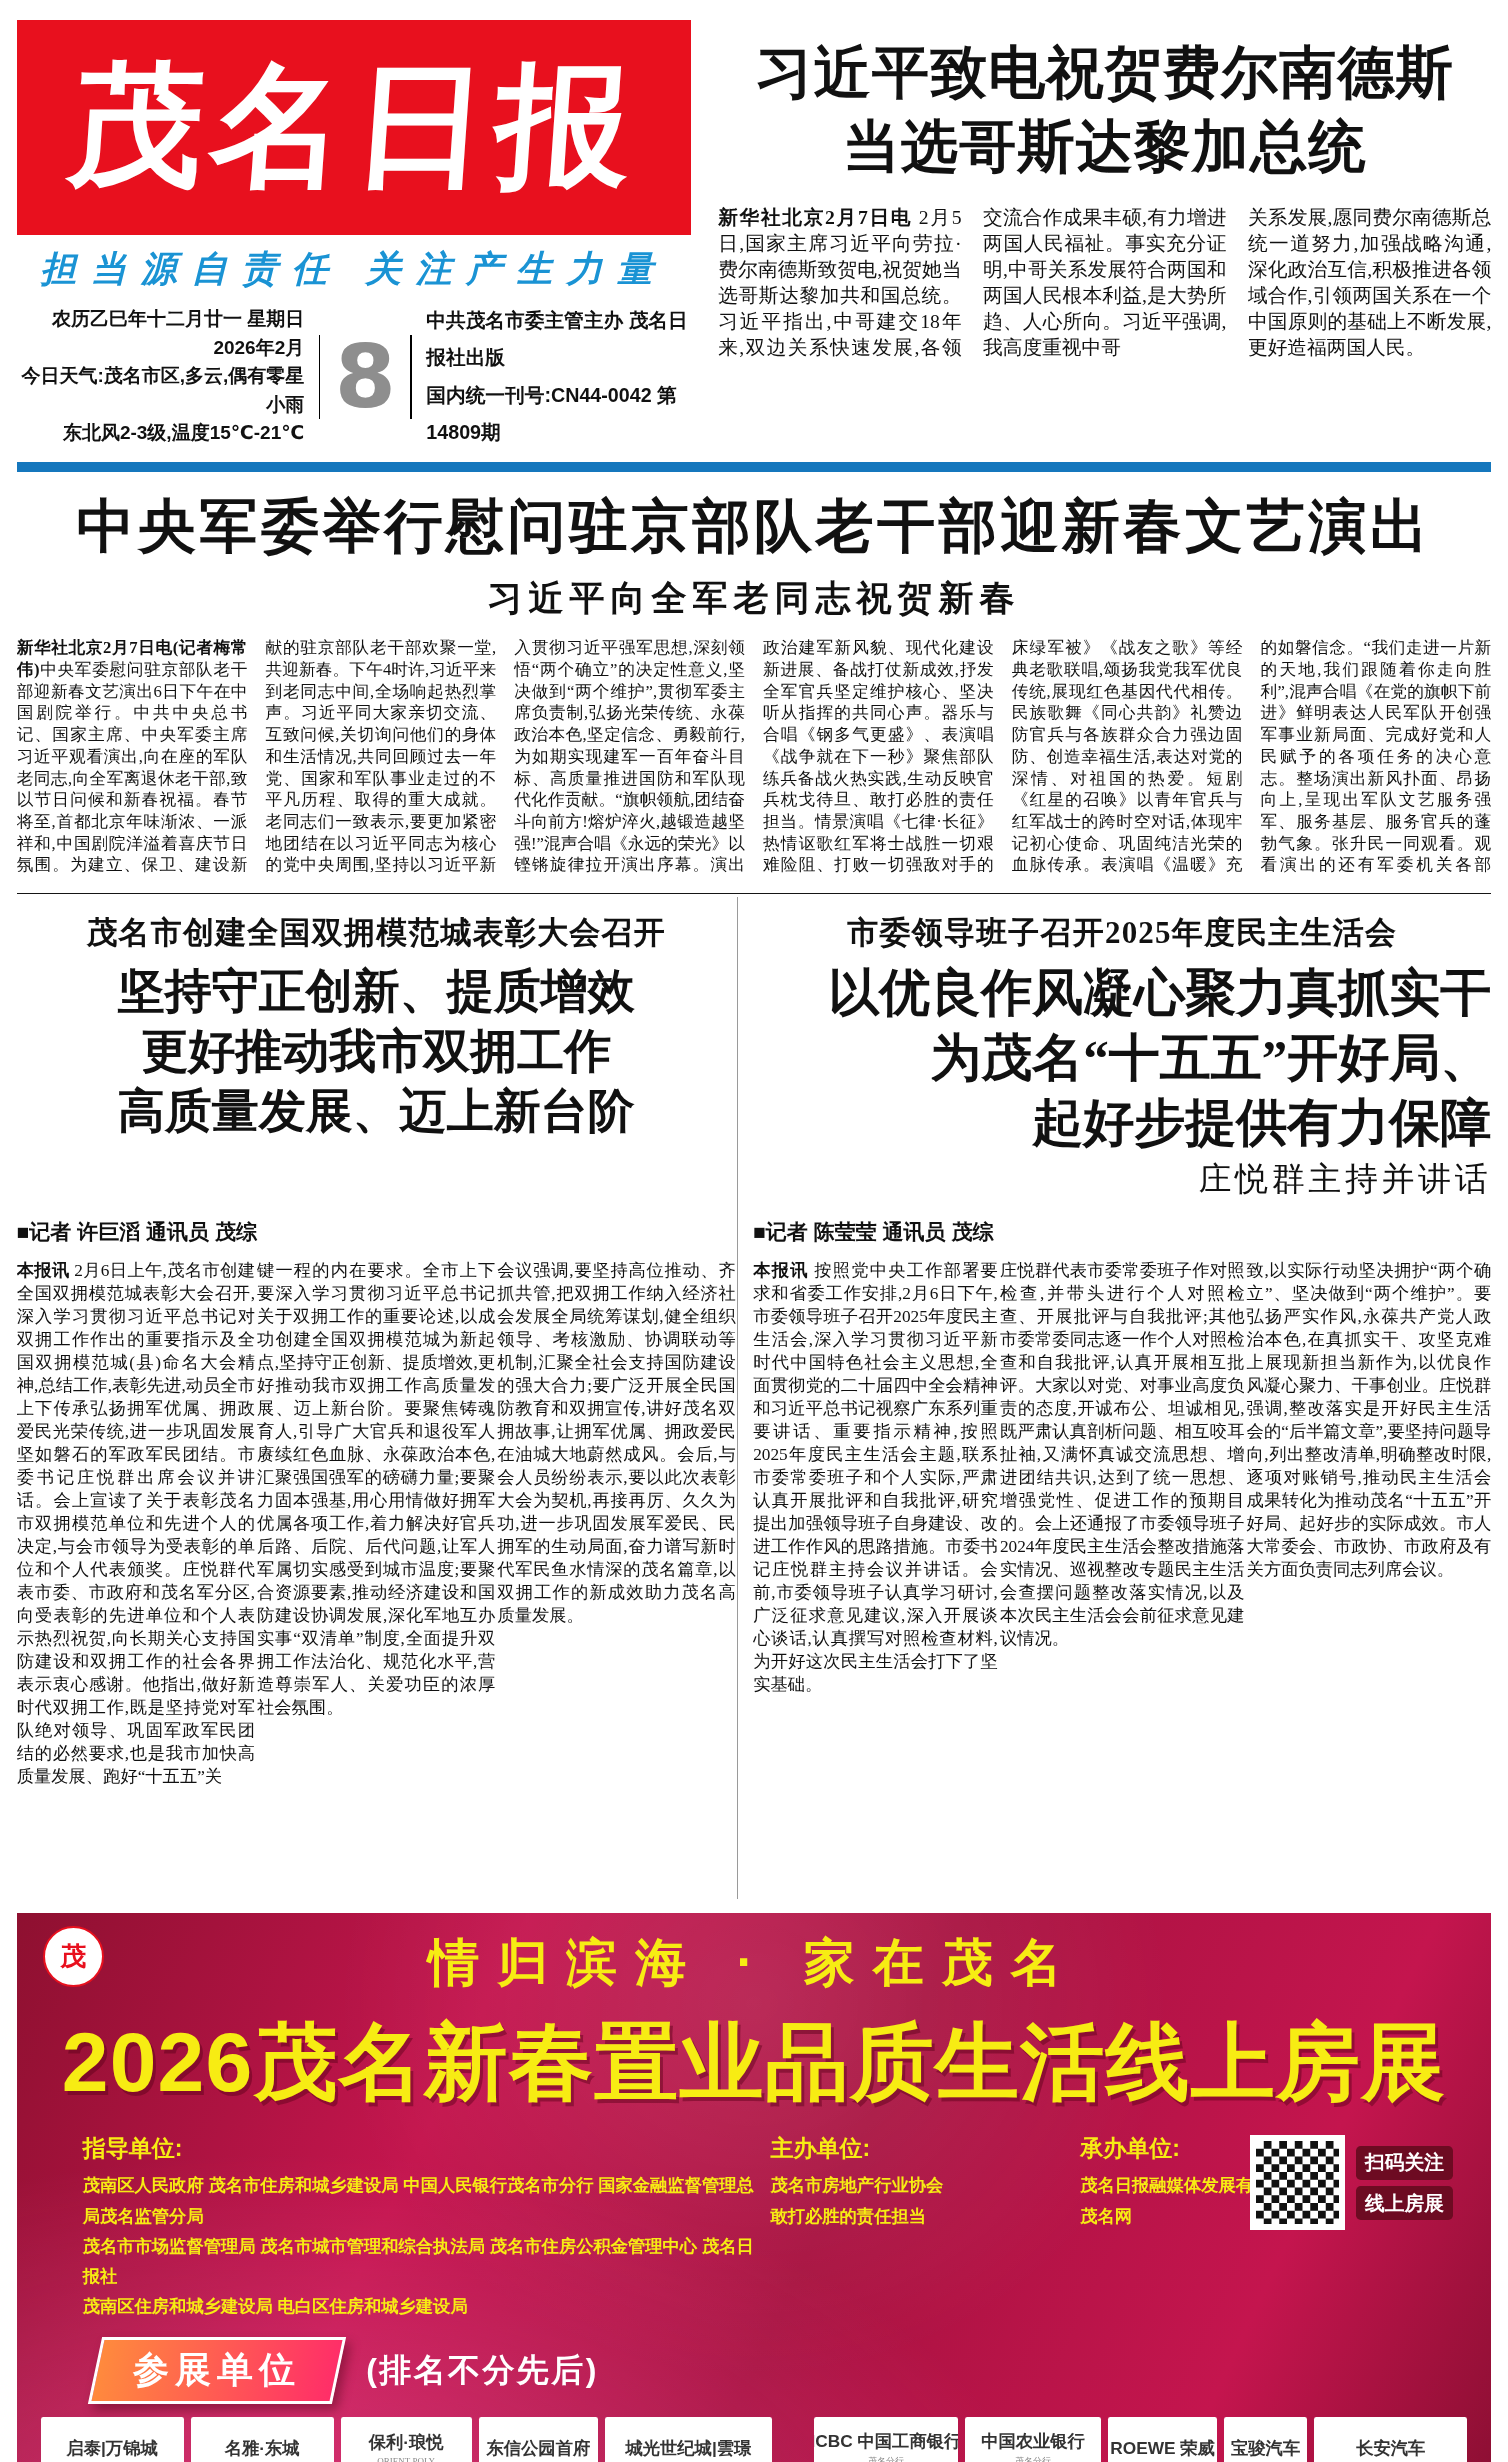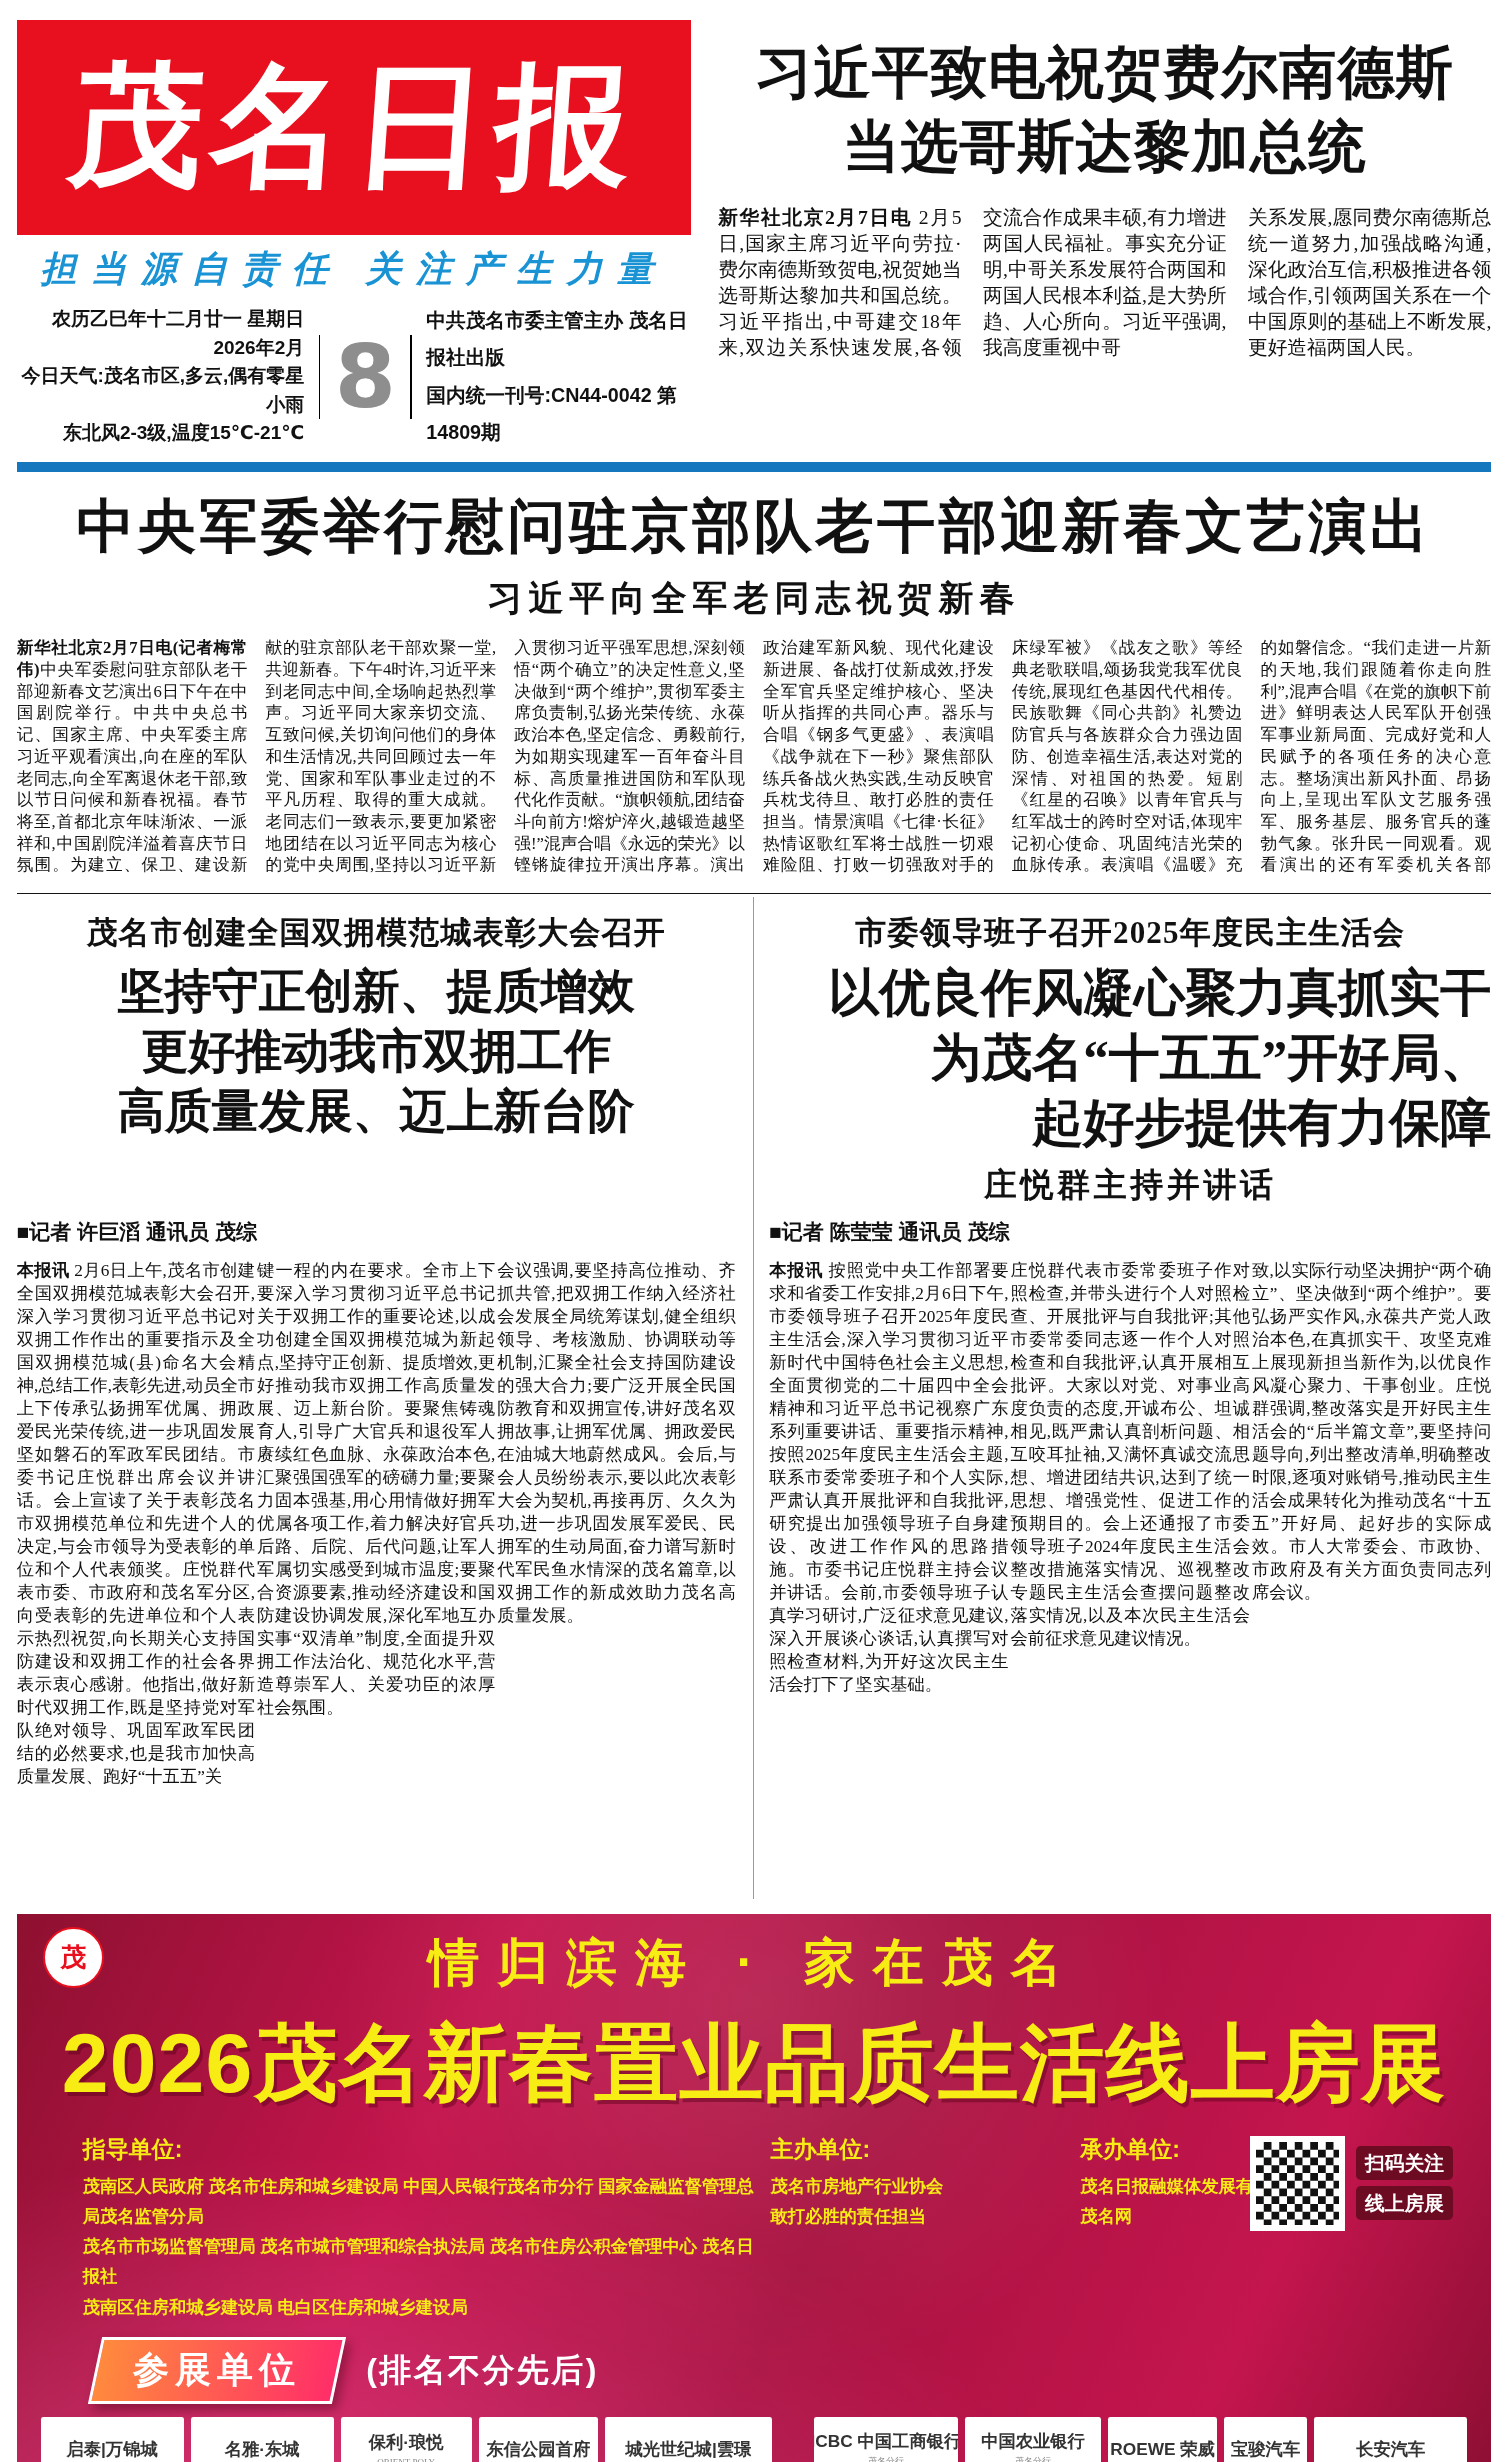--- a/index.html
+++ b/index.html
@@ -28,28 +28,28 @@
   .blue-rule{height:9.5px;background:#1577bd;margin:10.7px 16.7px 0;}
   
   .lead{padding:0 16.7px;}
   .lead-headline{margin-top:16.7px;text-align:center;font-size:58px;font-weight:900;letter-spacing:3.6px;white-space:nowrap;}
   .lead-sub{margin-top:8.4px;text-align:center;font-size:35px;font-weight:600;letter-spacing:6px;}
   .lead-cols{display:flex;gap:18px;margin-top:15.5px;height:240px;overflow:hidden;}
   .b-col{flex:1;font-size:16.7px;line-height:1.3;text-align:justify;}
   .rule-h{border-top:1.8px solid #151515;margin:15.5px 16.7px 0;}
   
   .middle{display:flex;padding:0 16.7px;margin-top:3.6px;}
-  .mid-left{width:719px;flex:none;padding-right:17px;border-right:1.2px solid #9a9a9a;}
+  .mid-left{width:719px;flex:none;padding-right:1px;border-right:1.2px solid #9a9a9a;}
   .mid-right{flex:1;padding-left:15.5px;}
   .mid-head{min-height:310px;display:flex;flex-direction:column;justify-content:flex-start;}
   .kicker{margin-top:14.3px;text-align:center;font-size:31px;font-weight:600;letter-spacing:1.2px;}
   .mid-headline{text-align:center;font-weight:900;line-height:1.28;margin-top:7.2px;}
   .mid-left .mid-headline{font-size:47px;}
   .mid-right .mid-headline{font-size:51px;text-align:right;}
-  .mid-sub{text-align:center;font-size:33px;font-weight:700;margin-top:6px;letter-spacing:3.6px;}
+  .mid-sub{text-align:right;font-size:33px;font-weight:400;letter-spacing:3.6px;}
   .byline{font-family:"Liberation Sans","DejaVu Sans",sans-serif;font-weight:bold;font-size:21px;margin:10.7px 0 13px;}
   .mid-body{display:flex;gap:2px;height:640px;overflow:hidden;}
   .mid-body .b-col{font-size:17.3px;line-height:1.33;}
   
   .ad{margin:14.3px 16.7px 0;height:753px;position:relative;overflow:hidden;color:#fff;
       background:
         radial-gradient(ellipse at 18% 88%, rgba(255,120,200,.35), transparent 45%),
         radial-gradient(ellipse at 50% 12%, rgba(255,255,255,.10), transparent 40%),
         linear-gradient(115deg,#8e1030 0%,#c4154e 28%,#a81240 52%,#c4154e 78%,#7e0d2c 100%);}
   .ad-emblem{position:absolute;left:26px;top:13px;width:57px;height:57px;border-radius:50%;

